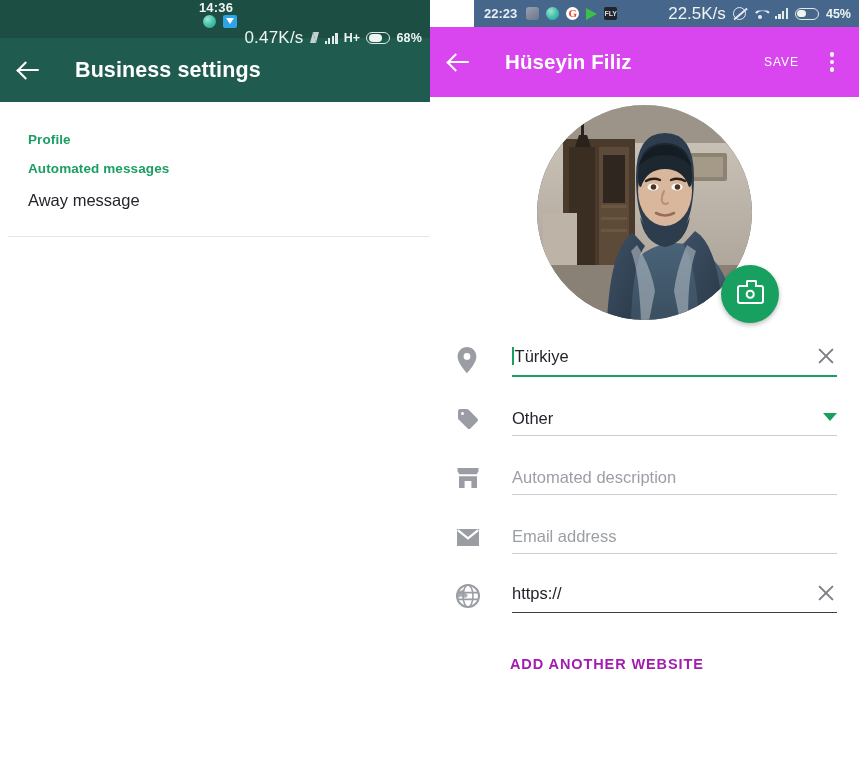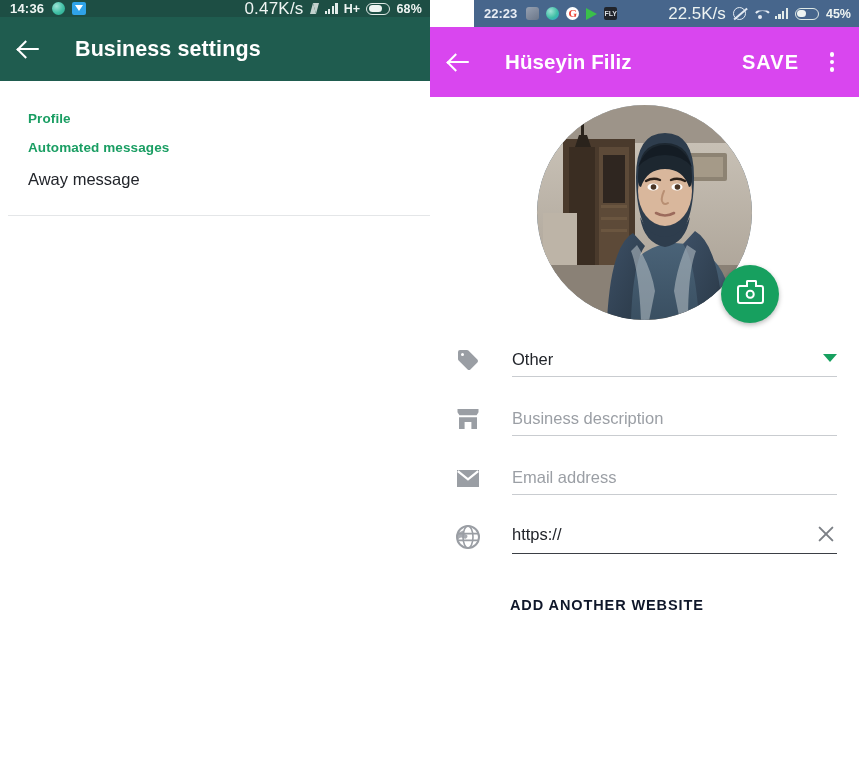--- a/index.html
+++ b/index.html
@@ -8,23 +8,24 @@
     font-family: "Liberation Sans", sans-serif;
     background:#ffffff;
     overflow:hidden;
     -webkit-font-smoothing:antialiased;
   }
   .screen { position:relative; width:859px; height:761px; display:flex; }
 
   
   .pane-left { position:relative; width:430px; height:761px; background:#ffffff; }
   .statusbar-left {
-    height:17px; background:#1d4e44; display:flex; align-items:center;
+    height:38px; background:#1d4e44; display:flex; align-items:center;
     padding:0 8px 0 10px; color:#e8f0ee; font-size:12.5px; font-weight:bold;
     letter-spacing:.2px;
+    flex-direction:column;
   }
   .sb-left-clock { font-size:13px; color:#eef4f2; }
   .sb-left-icons { display:flex; align-items:center; gap:7px; margin-left:8px; }
   .ic-circle-teal { width:13px; height:13px; border-radius:50%;
     background:radial-gradient(circle at 35% 32%, #9fe3d6 0%, #3fbfa5 55%, #28a489 100%); }
   .ic-dl-blue { width:14px; height:13px; border-radius:2px; background:#2fa3e8;
     position:relative; }
   .ic-dl-blue:after {
     content:""; position:absolute; left:3px; top:2.5px; width:0; height:0;
     border-left:4px solid transparent; border-right:4px solid transparent;
@@ -117,21 +118,21 @@
   }
 
   .appbar-right {
     height:70px; background:#d946ef; display:flex; align-items:center;
     padding:0 16px; color:#ffffff;
   }
   .appbar-right .title {
     margin-left:33px; font-size:20.5px; font-weight:bold; letter-spacing:.1px;
   }
   .save-btn {
-    margin-left:auto; font-size:20px; font-weight:bold; letter-spacing:1px;
+    margin-left:auto; font-size:12px; font-weight:normal; letter-spacing:1px;
     padding:6px 6px; cursor:pointer; color:#ffffff;
   }
   .kebab { width:22px; height:26px; margin-left:16px; display:flex; flex-direction:column;
     align-items:center; justify-content:center; gap:3.4px; cursor:pointer; }
   .kebab i { width:4.2px; height:4.2px; background:#fff; border-radius:50%; display:block; }
 
   
   .avatar-wrap {
     position:relative; height:230px; display:flex; align-items:center;
     justify-content:center; background:#ffffff;
@@ -177,21 +178,21 @@
     content:""; position:absolute; left:1px; top:10px; width:20px; height:2px;
     background:#7c8086; border-radius:1px;
   }
   .clear-x:before { transform:rotate(45deg); }
   .clear-x:after  { transform:rotate(-45deg); }
   .dd-arrow {
     width:0; height:0; border-left:7px solid transparent; border-right:7px solid transparent;
     border-top:8px solid #17a05f; margin-left:8px; margin-bottom:4px; cursor:pointer;
   }
   .add-site {
-    margin:8px 0 0 50px; color:#0f172a; font-size:14.5px; font-weight:bold;
+    margin:8px 0 0 50px; color:#a21caf; font-size:14.5px; font-weight:bold;
     letter-spacing:.9px; padding:10px 4px; display:inline-block; cursor:pointer;
   }
   .gray-ic { fill:#9a9ea4; }
 </style>
 </head>
 <body>
 
 <div class="screen">
 
   <div class="pane-left">
@@ -335,20 +336,31 @@
       <div class="fab-camera">
         <span class="cam-body">
             <span class="cam-lens"></span>
           </span>
       </div>
     </div>
 
     <div class="form">
 
       
+      <div class="field">
+        <span class="f-icon">
+          <svg width="22" height="26" viewBox="0 0 22 26">
+              <path class="gray-ic" d="M11 0C5.8 0 1.6 4.2 1.6 9.4 1.6 16.4 11 26 11 26s9.4-9.6 9.4-16.6C20.4 4.2 16.2 0 11 0zm0 12.8a3.4 3.4 0 110-6.8 3.4 3.4 0 010 6.8z"></path>
+            </svg>
+        </span>
+        <span class="f-main active">
+          <span class="f-val"><span class="cursor-bar"></span><span>Türkiye</span></span>
+          <span class="clear-x"></span>
+        </span>
+      </div>
 
       
       <div class="field">
         <span class="f-icon">
           <svg width="24" height="24" viewBox="0 0 24 24">
               <path class="gray-ic" d="M21.4 11.6L12.4 2.6A2 2 0 0011 2H4a2 2 0 00-2 2v7c0 .5.2 1 .6 1.4l9 9a2 2 0 002.8 0l7-7a2 2 0 000-2.8zM6.5 8A1.5 1.5 0 118 6.5 1.5 1.5 0 016.5 8z"></path>
             </svg>
         </span>
         <span class="f-main">
           <span class="f-val">Other</span>
@@ -357,21 +369,21 @@
       </div>
 
       
       <div class="field">
         <span class="f-icon">
           <svg width="24" height="22" viewBox="0 0 24 22">
               <path class="gray-ic" d="M1.5 1h21v3.2l-1.9 3.1H3.4L1.5 4.2zM3 9.2h18V21h-5.6v-7H8.6v7H3z"></path>
             </svg>
         </span>
         <span class="f-main">
-          <span class="f-val ph">Business description</span>
+          <span class="f-val ph">Automated description</span>
         </span>
       </div>
 
       
       <div class="field">
         <span class="f-icon">
           <svg width="24" height="19" viewBox="0 0 24 19">
               <path class="gray-ic" d="M1 1h22v17H1z"></path>
               <path d="M1.8 2.2L12 10.4 22.2 2.2" stroke="#fff" stroke-width="2.2" fill="none"></path>
             </svg>

